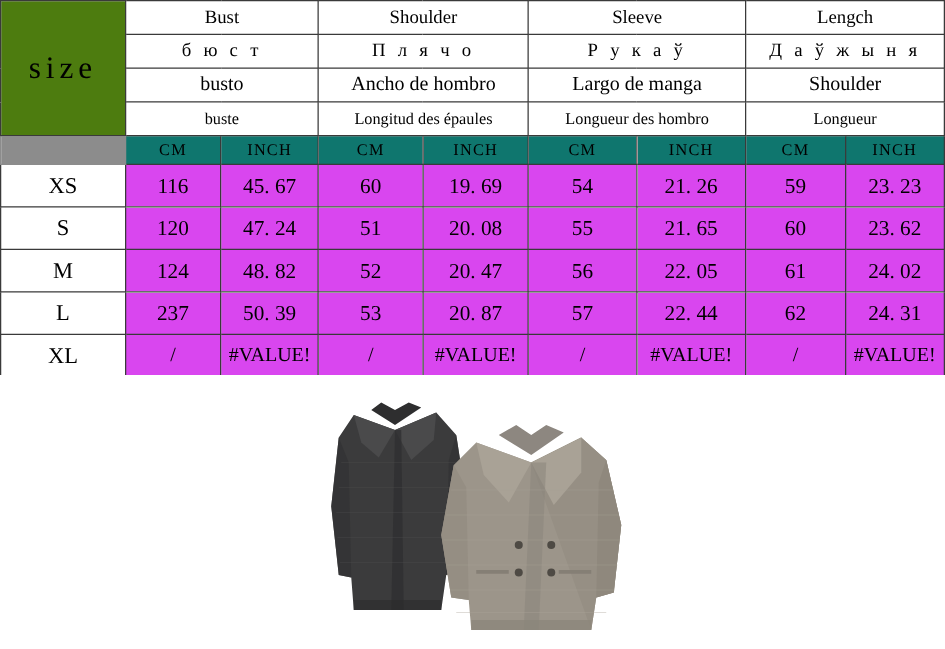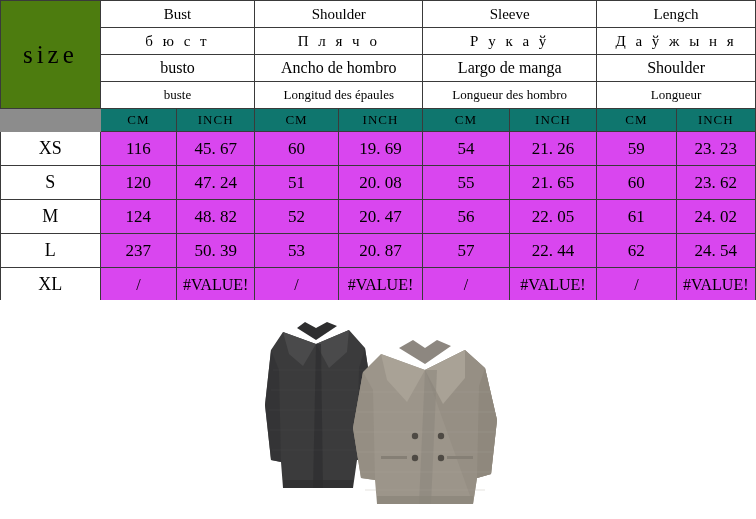--- a/index.html
+++ b/index.html
@@ -198,21 +198,21 @@
 
       <tr>
         <td class="sizecode">L</td>
         <td class="val">237</td>
         <td class="val">50. 39</td>
         <td class="val">53</td>
         <td class="val">20. 87</td>
         <td class="val">57</td>
         <td class="val">22. 44</td>
         <td class="val">62</td>
-        <td class="val">24. 54</td>
+        <td class="val">24. 31</td>
       </tr>
 
       <tr>
         <td class="sizecode">XL</td>
         <td class="val small slash">/</td>
         <td class="val small">#VALUE!</td>
         <td class="val small slash">/</td>
         <td class="val small">#VALUE!</td>
         <td class="val small slash">/</td>
         <td class="val small">#VALUE!</td>

